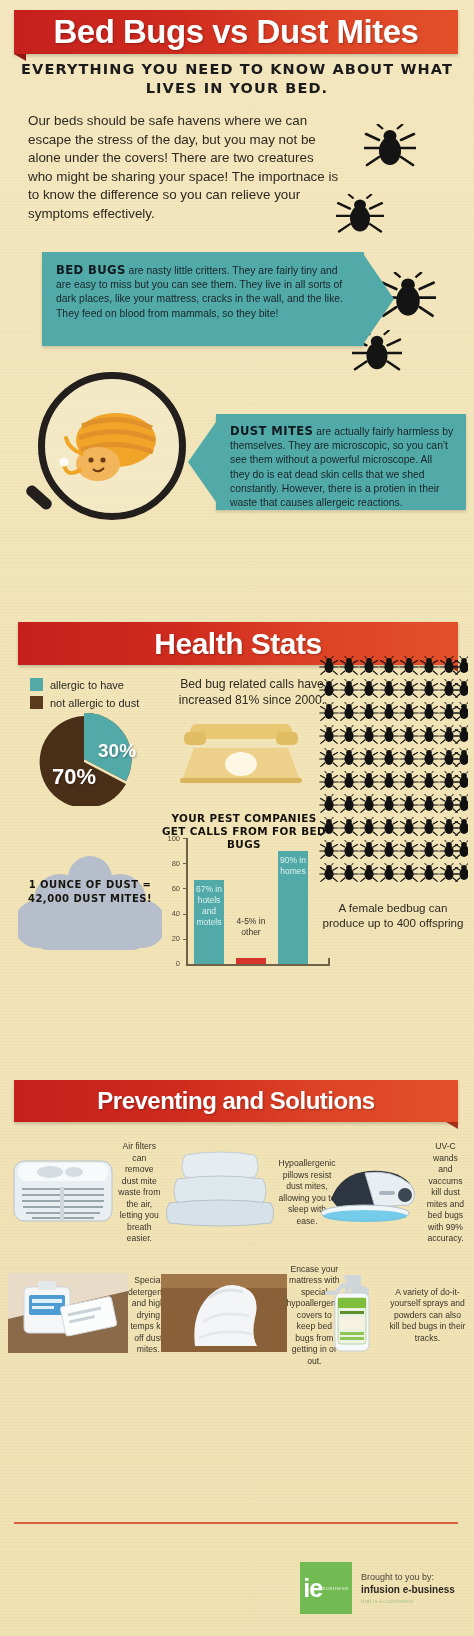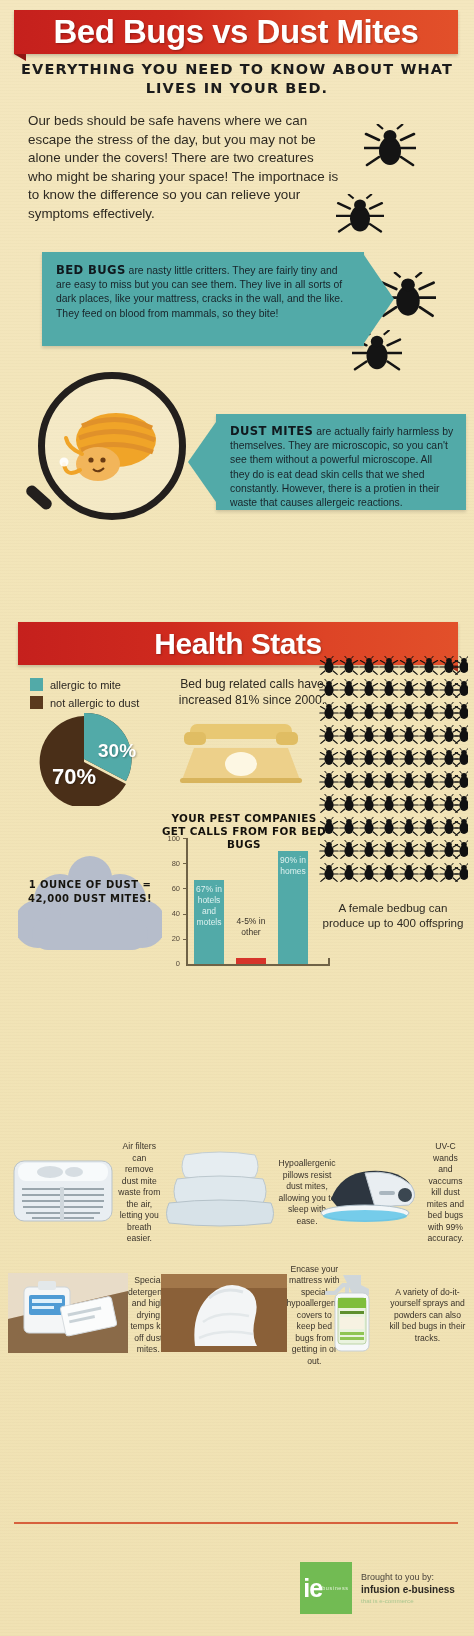--- a/index.html
+++ b/index.html
@@ -302,21 +302,21 @@
   </div>
 
   <div class="banner" id="health-banner">
     <div class="btxt">Health Stats</div>
     <div class="notch-r"></div>
   </div>
 
   <div class="abs" id="legend">
     <div class="legend-row">
       <span class="legend-sw" style="background:#52aaa8"></span>
-      <span class="legend-lb">allergic to mite</span>
+      <span class="legend-lb">allergic to have</span>
     </div>
     <div class="legend-row">
       <span class="legend-sw" style="background:#5b3a1e"></span>
       <span class="legend-lb">not allergic to dust</span>
     </div>
   </div>
 
   <div class="abs" id="pie-wrap">
     <svg id="pie" viewBox="0 0 124 94">
       <g>
@@ -634,20 +634,24 @@
             <use href="#gbug"></use>
           </g>
           <g transform="translate(139,213)">
             <use href="#gbug"></use>
           </g>
       </g>
     </svg>
   </div>
   <div class="abs" id="bug-caption">A female bedbug can produce up to 400 offspring</div>
 
+  <div class="banner" id="prev-banner">
+    <div class="btxt">Preventing and Solutions</div>
+    <div class="notch-r"></div>
+  </div>
 
   <div id="prod-grid">
     <div class="prow">
 
       <div class="pcell">
         <div class="pimgbox">
           <svg width="110" height="74" viewBox="0 0 110 74">
             <rect x="6" y="8" width="98" height="60" rx="10" fill="#e9eef2" stroke="#b9c3c9" stroke-width="1"></rect>
             <rect x="10" y="10" width="90" height="18" rx="8" fill="#f7fafb"></rect>
             <ellipse cx="42" cy="19" rx="13" ry="6" fill="#d6dde2"></ellipse>

